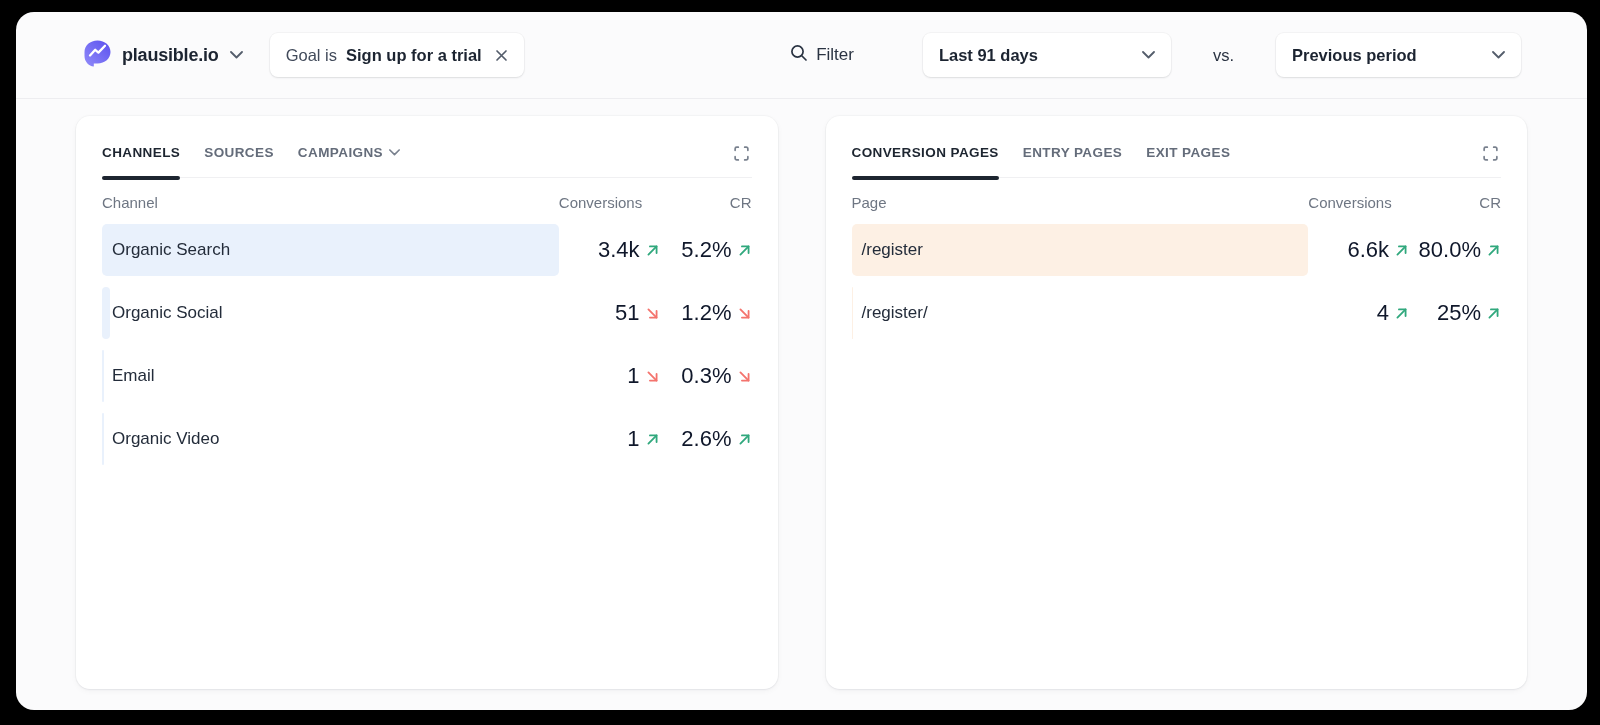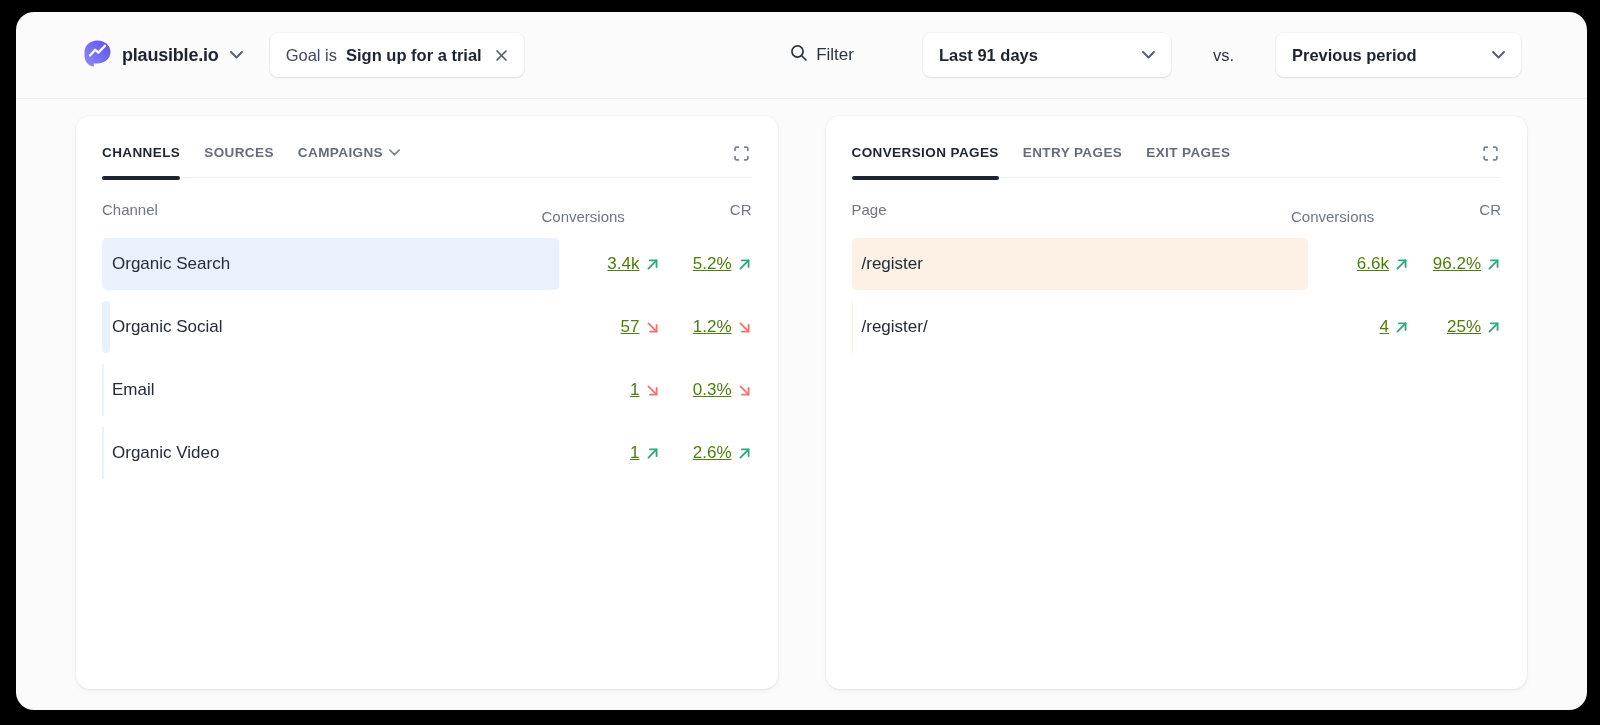--- a/index.html
+++ b/index.html
@@ -42,31 +42,31 @@
          background:none; border:none; cursor:pointer; text-transform:uppercase;
          font-family:inherit; }
   .tab.active { color:#1d2530; }
   .tab.active::after { content:""; position:absolute; left:0; right:0; bottom:-2.5px;
                        height:4px; border-radius:3px; background:#1d2530; }
   .tab .chev { width:11px; height:7px; }
   .expand-btn { background:none; border:none; cursor:pointer; padding:2px; margin-top:-2px; }
 
   .cols { display:flex; align-items:center; margin-top:16px; font-size:15px; color:#6e7683; }
   .col-name { flex:1; }
-  .col-conv { width:118px; text-align:left;margin-top:14px; }
+  .col-conv { width:118px; text-align:center; }
   .col-cr   { width:92px;  text-align:right; }
 
   .rows { margin-top:13px; }
   .row { position:relative; height:52px; margin-bottom:11px; display:flex; align-items:center; cursor:pointer; }
   .bar { position:absolute; left:0; top:0; bottom:0; border-radius:5px; }
   .card-left  .bar { background:#e9f1fc; }
   .card-right .bar { background:#fdf0e4; }
   .row-name { position:relative; flex:1; padding-left:10px; font-size:17px; color:#232c3a; }
   .metric { position:relative; display:flex; align-items:center; justify-content:flex-end;
-            gap:5px; width:118px; font-size:17px; color:#4d7c0f;text-decoration:underline; }
+            gap:5px; width:118px; font-size:22px; color:#0f172a; }
   .metric.cr { width:92px; }
   .arrow { display:flex; }
   .arrow svg { width:15px; height:15px; display:block; }
   .arrow.up   { color:#30a87d; }
   .arrow.down { color:#f4736d; }
   .arrow.down svg { transform:scaleY(-1); }
 
   .icon-gray { color:#545d6b; }
   .icon-dim  { color:#79818e; }
 </style>
@@ -209,21 +209,21 @@
               </span>
             </span>
           </div>
 
 
 
           <div class="row">
             <div class="bar" style="width: 1.2%;"></div>
             <span class="row-name">Organic Social</span>
             <span class="metric">
-              <span>57</span>
+              <span>51</span>
               <span class="arrow down">
                 <svg viewBox="0 0 14 14" fill="none" stroke="currentColor" stroke-width="1.7" stroke-linecap="round" stroke-linejoin="round">
                   <path d="M3.2 10.8 10.8 3.2"></path>
                   <path d="M4.6 3.2H10.8V9.4"></path>
                 </svg>
               </span>
             </span>
             <span class="metric cr">
               <span>1.2%</span>
               <span class="arrow down">
@@ -328,21 +328,21 @@
             <span class="metric">
               <span>6.6k</span>
               <span class="arrow up">
                 <svg viewBox="0 0 14 14" fill="none" stroke="currentColor" stroke-width="1.7" stroke-linecap="round" stroke-linejoin="round">
                   <path d="M3.2 10.8 10.8 3.2"></path>
                   <path d="M4.6 3.2H10.8V9.4"></path>
                 </svg>
               </span>
             </span>
             <span class="metric cr">
-              <span>96.2%</span>
+              <span>80.0%</span>
               <span class="arrow up">
                 <svg viewBox="0 0 14 14" fill="none" stroke="currentColor" stroke-width="1.7" stroke-linecap="round" stroke-linejoin="round">
                   <path d="M3.2 10.8 10.8 3.2"></path>
                   <path d="M4.6 3.2H10.8V9.4"></path>
                 </svg>
               </span>
             </span>
           </div>
 
           <div class="row">

